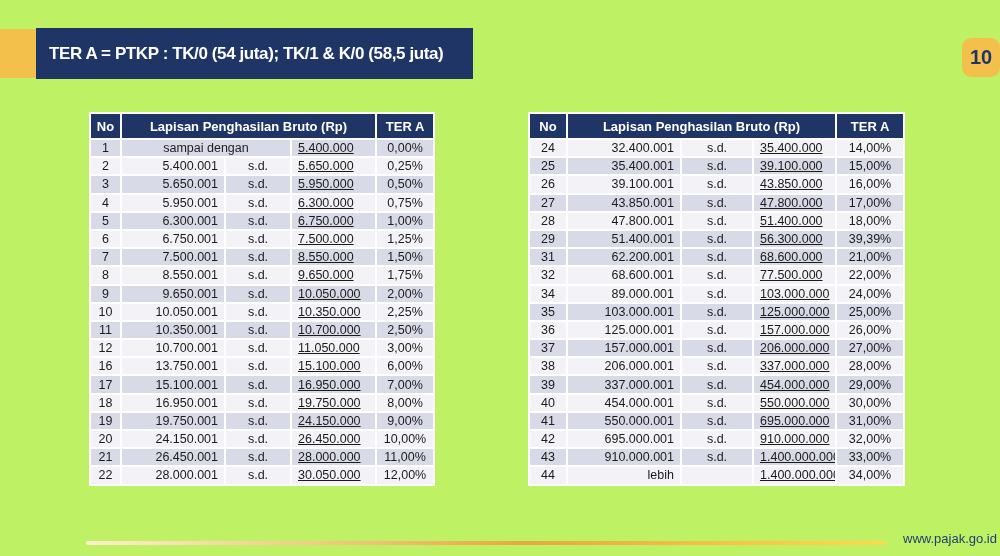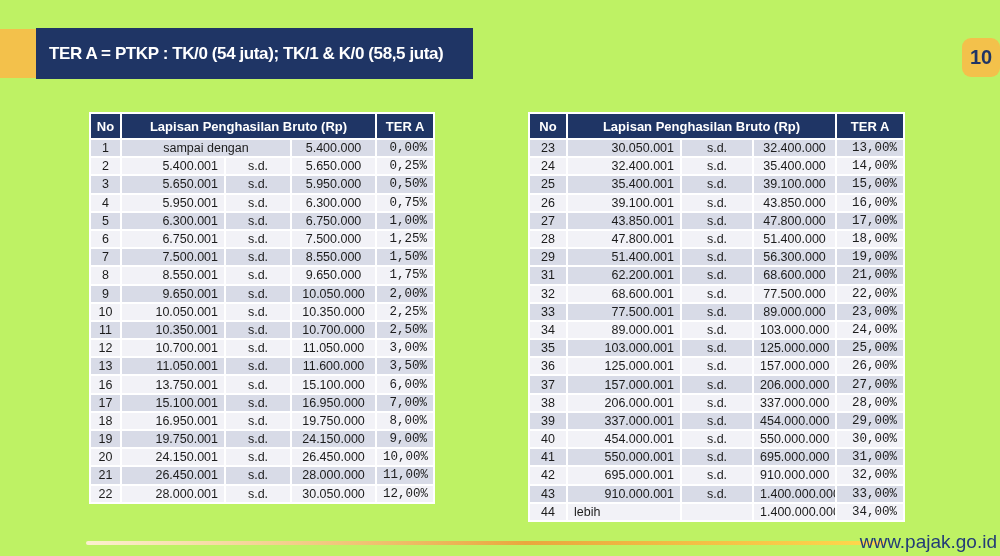--- a/index.html
+++ b/index.html
@@ -22,34 +22,34 @@
   .t-right{left:528px;width:375px;}
   .ter-table th{background:var(--navy);color:#ffffff;font-weight:bold;font-size:13px;height:24px;
                 border:2px solid #ffffff;text-align:center;padding:0 2px;}
   .ter-table td{font-size:12.5px;height:16.2px;border:2px solid #ffffff;padding:0 6px;
                 color:#1c1c1c;overflow:hidden;white-space:nowrap;}
   tr.shade td{background:var(--row-shade);}
   tr.light td{background:var(--row-light);}
   .c-no-cell{text-align:center;padding:0 1px;}
   .c-lower-cell{text-align:right;}
   .c-sd-cell{text-align:center;}
-  .c-upper-cell{text-align:center;}
-  .c-rate-cell{text-align:right;padding:0 2px;font-family:Liberation Mono, monospace;}
+  .c-upper-cell{text-align:left;text-decoration:underline;}
+  .c-rate-cell{text-align:center;padding:0 2px;}
   .c-merge-cell{text-align:center;}
-  .align-left{text-align:left;}
+  .align-left{text-align:right;}
 
   .t-left  .c-no{width:31px}  .t-left  .c-lower{width:104px} .t-left  .c-sd{width:66px}
   .t-left  .c-upper{width:85px} .t-left  .c-rate{width:58px}
   .t-right .c-no{width:38px}  .t-right .c-lower{width:114px} .t-right .c-sd{width:72px}
   .t-right .c-upper{width:83px} .t-right .c-rate{width:68px}
 
   
   .footer-line{position:absolute;left:86px;top:541px;width:800px;height:4px;border-radius:2px;
                background:linear-gradient(90deg,var(--gradient-start) 0%,var(--gradient-mid) 55%,var(--gradient-end) 100%);}
-  .footer-site{position:absolute;right:3px;top:531px;font-size:19px;color:var(--footer-text);}
+  .footer-site{position:absolute;right:3px;top:531px;font-size:13px;color:var(--footer-text);}
 </style>
 </head>
 <body>
 
 <div class="page">
 
   <div class="gold-block"></div>
   <div class="banner">
     <span class="banner-title">TER A = PTKP : TK/0 (54 juta); TK/1 &amp; K/0 (58,5 juta)</span>
   </div>
@@ -147,27 +147,20 @@
           <td class="c-upper-cell">10.700.000</td>
           <td class="c-rate-cell">2,50%</td>
         </tr>
         <tr class="light">
           <td class="c-no-cell">12</td>
           <td class="c-lower-cell">10.700.001</td>
           <td class="c-sd-cell">s.d.</td>
           <td class="c-upper-cell">11.050.000</td>
           <td class="c-rate-cell">3,00%</td>
         </tr>
-        <tr class="shade">
-          <td class="c-no-cell">13</td>
-          <td class="c-lower-cell">11.050.001</td>
-          <td class="c-sd-cell">s.d.</td>
-          <td class="c-upper-cell">11.600.000</td>
-          <td class="c-rate-cell">3,50%</td>
-        </tr>
         <tr class="light">
           <td class="c-no-cell">16</td>
           <td class="c-lower-cell">13.750.001</td>
           <td class="c-sd-cell">s.d.</td>
           <td class="c-upper-cell">15.100.000</td>
           <td class="c-rate-cell">6,00%</td>
         </tr>
         <tr class="shade">
           <td class="c-no-cell">17</td>
           <td class="c-lower-cell">15.100.001</td>
@@ -222,27 +215,20 @@
         <col class="c-rate">
     </colgroup>
     <thead>
       <tr>
         <th>No</th>
         <th colspan="3">Lapisan Penghasilan Bruto (Rp)</th>
         <th>TER A</th>
       </tr>
     </thead>
     <tbody id="right-tbody">
-        <tr class="shade">
-          <td class="c-no-cell">23</td>
-          <td class="c-lower-cell">30.050.001</td>
-          <td class="c-sd-cell">s.d.</td>
-          <td class="c-upper-cell">32.400.000</td>
-          <td class="c-rate-cell">13,00%</td>
-        </tr>
         <tr class="light">
           <td class="c-no-cell">24</td>
           <td class="c-lower-cell">32.400.001</td>
           <td class="c-sd-cell">s.d.</td>
           <td class="c-upper-cell">35.400.000</td>
           <td class="c-rate-cell">14,00%</td>
         </tr>
         <tr class="shade">
           <td class="c-no-cell">25</td>
           <td class="c-lower-cell">35.400.001</td>
@@ -269,42 +255,35 @@
           <td class="c-lower-cell">47.800.001</td>
           <td class="c-sd-cell">s.d.</td>
           <td class="c-upper-cell">51.400.000</td>
           <td class="c-rate-cell">18,00%</td>
         </tr>
         <tr class="shade">
           <td class="c-no-cell">29</td>
           <td class="c-lower-cell">51.400.001</td>
           <td class="c-sd-cell">s.d.</td>
           <td class="c-upper-cell">56.300.000</td>
-          <td class="c-rate-cell">19,00%</td>
+          <td class="c-rate-cell">39,39%</td>
         </tr>
         <tr class="shade">
           <td class="c-no-cell">31</td>
           <td class="c-lower-cell">62.200.001</td>
           <td class="c-sd-cell">s.d.</td>
           <td class="c-upper-cell">68.600.000</td>
           <td class="c-rate-cell">21,00%</td>
         </tr>
         <tr class="light">
           <td class="c-no-cell">32</td>
           <td class="c-lower-cell">68.600.001</td>
           <td class="c-sd-cell">s.d.</td>
           <td class="c-upper-cell">77.500.000</td>
           <td class="c-rate-cell">22,00%</td>
-        </tr>
-        <tr class="shade">
-          <td class="c-no-cell">33</td>
-          <td class="c-lower-cell">77.500.001</td>
-          <td class="c-sd-cell">s.d.</td>
-          <td class="c-upper-cell">89.000.000</td>
-          <td class="c-rate-cell">23,00%</td>
         </tr>
         <tr class="light">
           <td class="c-no-cell">34</td>
           <td class="c-lower-cell">89.000.001</td>
           <td class="c-sd-cell">s.d.</td>
           <td class="c-upper-cell">103.000.000</td>
           <td class="c-rate-cell">24,00%</td>
         </tr>
         <tr class="shade">
           <td class="c-no-cell">35</td>

